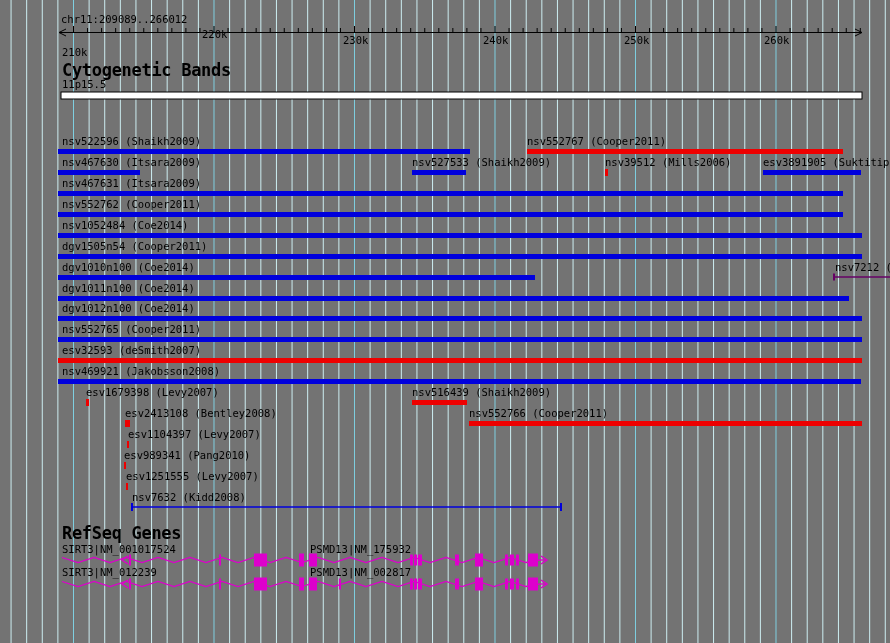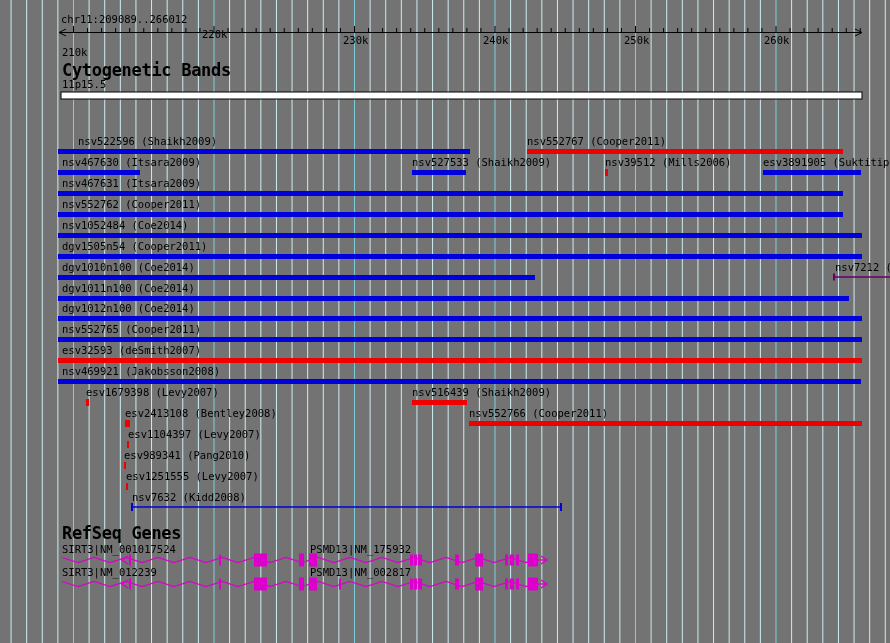--- a/index.html
+++ b/index.html
@@ -206,21 +206,21 @@
   <div class="lbl" id="region-label">chr11:209089..266012</div>
   <div class="lbl hdr" id="cyto-title">Cytogenetic Bands</div>
   <div class="lbl" id="cyto-band-label">11p15.5</div>
   <div class="lbl hdr" id="refseq-title">RefSeq Genes</div>
 <div class="lbl" style="left: 62px; top: 47px;">210k</div>
     <div class="lbl" style="left: 202px; top: 29px;">220k</div>
     <div class="lbl" style="left: 343px; top: 35px;">230k</div>
     <div class="lbl" style="left: 483px; top: 35px;">240k</div>
     <div class="lbl" style="left: 624px; top: 35px;">250k</div>
     <div class="lbl" style="left: 764px; top: 35px;">260k</div>
-    <div class="lbl" style="left: 78px; top: 136px;">nsv522596 (Shaikh2009)</div>
+    <div class="lbl" style="left: 62px; top: 136px;">nsv522596 (Shaikh2009)</div>
     <div class="lbl" style="left: 527px; top: 136px;">nsv552767 (Cooper2011)</div>
     <div class="lbl" style="left: 62px; top: 157px;">nsv467630 (Itsara2009)</div>
     <div class="lbl" style="left: 412px; top: 157px;">nsv527533 (Shaikh2009)</div>
     <div class="lbl" style="left: 605px; top: 157px;">nsv39512 (Mills2006)</div>
     <div class="lbl" style="left: 763px; top: 157px;">esv3891905 (Suktitipat</div>
     <div class="lbl" style="left: 62px; top: 178px;">nsv467631 (Itsara2009)</div>
     <div class="lbl" style="left: 62px; top: 199px;">nsv552762 (Cooper2011)</div>
     <div class="lbl" style="left: 62px; top: 220px; text-align: center;">nsv1052484 (Coe2014)</div>
     <div class="lbl" style="left: 62px; top: 241px;">dgv1505n54 (Cooper2011)</div>
     <div class="lbl" style="left: 62px; top: 262px;">dgv1010n100 (Coe2014)</div>

